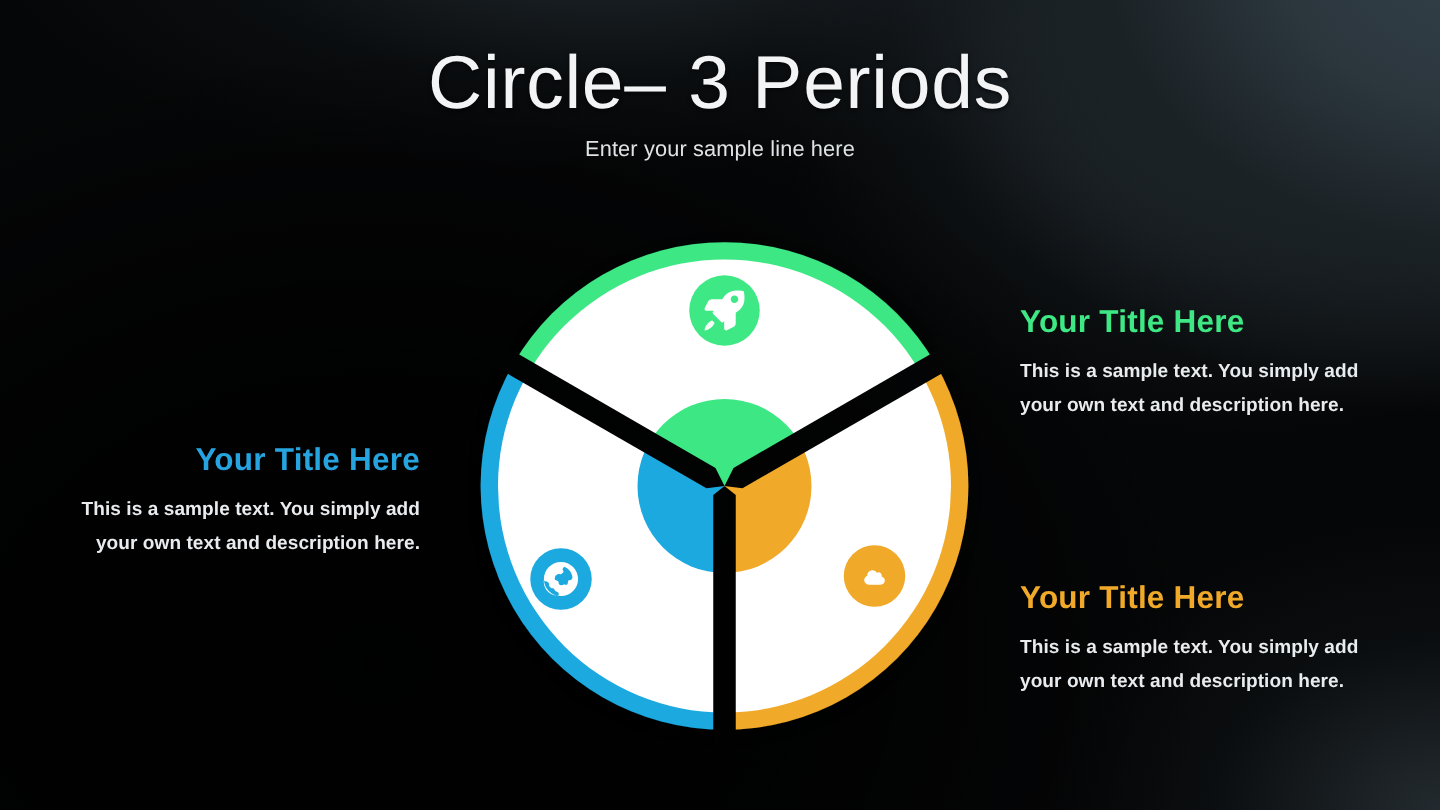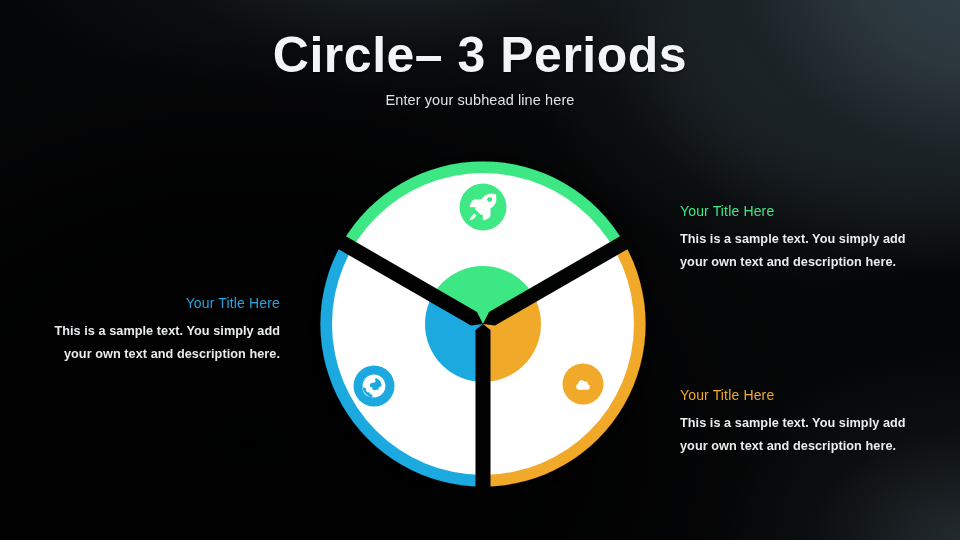--- a/index.html
+++ b/index.html
@@ -38,40 +38,40 @@
       radial-gradient(ellipse 760px 560px at 26% 82%, rgba(0,0,0,0.92) 0%, rgba(0,0,0,0.75) 38%, rgba(0,0,0,0) 74%);
   }
 
   .stage { position:absolute; inset:0; z-index:5; }
 
   
   .title {
     position:absolute; left:0; right:0; top:29px;
     text-align:center;
     font-size:50px;
-    font-weight:700;
+    font-weight:400;
     letter-spacing:0.5px;
     color:#f2f4f5;
     line-height:1.05;
     text-shadow:0 1px 3px rgba(0,0,0,0.6);
   }
   .subhead {
     position:absolute; left:0; right:0; top:92px;
     text-align:center;
     font-size:14.5px;
     font-weight:400;
     color:#dfe3e5;
     letter-spacing:0.1px;
   }
 
   
   .txt-block { position:absolute; }
   .txt-block .t-title {
-    font-size:14px;
-    font-weight:400;
+    font-size:21px;
+    font-weight:700;
     margin-bottom:9px;
     letter-spacing:0.15px;
   }
   .txt-block .t-body {
     font-size:12.7px;
     font-weight:700;
     color:#e9ecee;
     line-height:1.83;
     letter-spacing:0.05px;
   }
@@ -91,21 +91,21 @@
 
 <div class="bg-base"></div>
 <div class="bg-glow-top"></div>
 <div class="bg-glow-tr"></div>
 <div class="bg-glow-br"></div>
 <div class="bg-vignette"></div>
 
 <div class="stage">
 
   <div class="title">Circle– 3 Periods</div>
-  <div class="subhead">Enter your subhead line here</div>
+  <div class="subhead">Enter your sample line here</div>
 
   <div class="wheel">
     <svg viewBox="0 0 364 364" xmlns="http://www.w3.org/2000/svg">
       <defs>
 
         <mask id="divider-mask" maskUnits="userSpaceOnUse" x="-20" y="-20" width="404" height="404">
           <rect x="-20" y="-20" width="404" height="404" fill="#fff"></rect>
 
           <path d="M 182 182 L 189.5 188 L 189.5 372 L 174.5 372 L 174.5 188 Z" fill="#000"></path>
 

